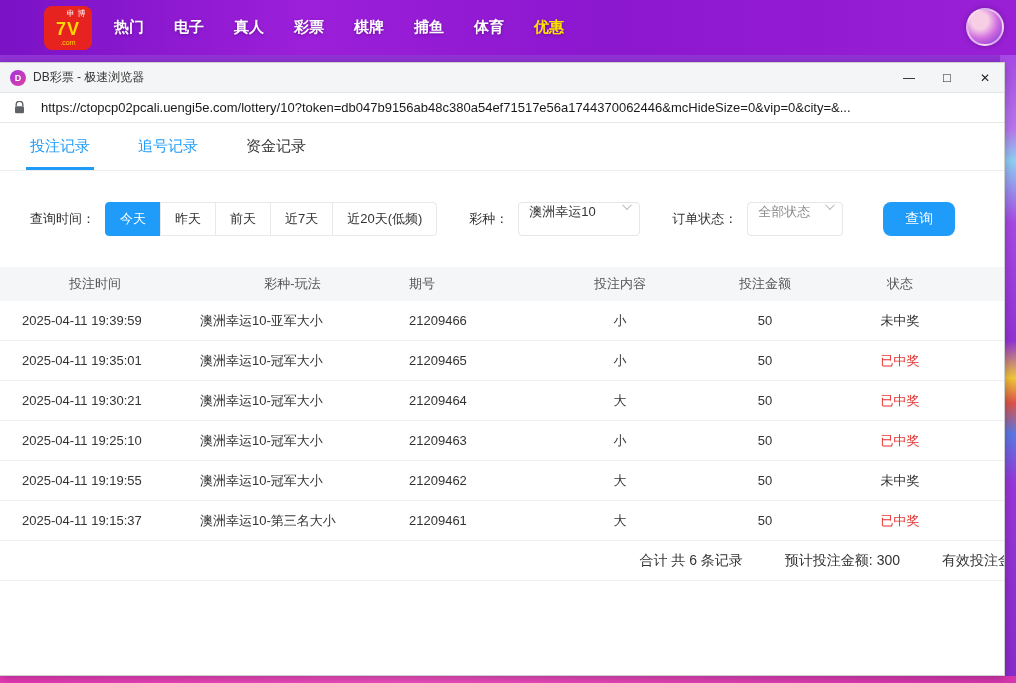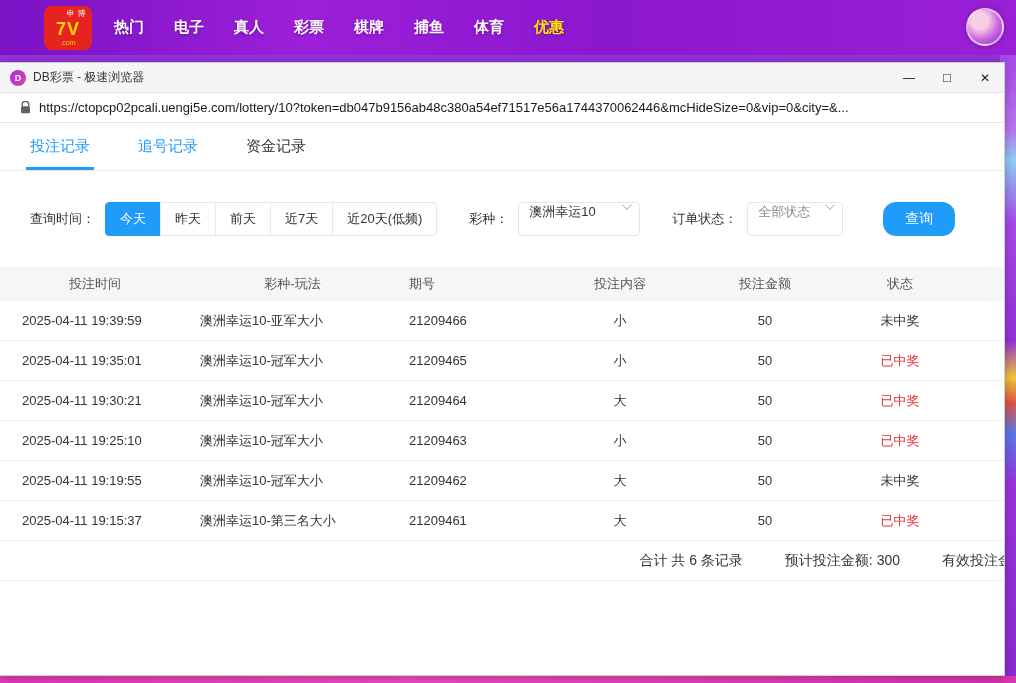--- a/index.html
+++ b/index.html
@@ -32,21 +32,21 @@
     border:1px solid #cfcfcf;border-left:none;box-shadow:0 2px 10px rgba(0,0,0,.28);}
   .titlebar{height:30px;background:#f4f5f6;display:flex;align-items:center;border-bottom:1px solid #e4e4e4;}
   .win-icon{width:16px;height:16px;border-radius:50%;flex:0 0 auto;margin:0 7px 0 10px;
     background:linear-gradient(135deg,#a233e0,#e040a0);color:#fff;font-size:9px;font-weight:bold;
     display:flex;align-items:center;justify-content:center;}
   .win-title{font-size:12px;color:#333;}
   .win-controls{margin-left:auto;display:flex;height:100%;}
   .ctrl{width:38px;height:100%;border:none;background:transparent;font-size:12px;color:#222;cursor:pointer;
     display:flex;align-items:center;justify-content:center;font-family:inherit;}
   .ctrl-max{font-size:13px;}
-  .urlbar{height:30px;background:#fff;border-bottom:1px solid #e6e6e6;display:flex;align-items:center;padding-left:20px;gap:8px;cursor:text;}
+  .urlbar{height:30px;background:#fff;border-bottom:1px solid #e6e6e6;display:flex;align-items:center;padding-left:14px;gap:16px;cursor:text;}
   .url-text{font-size:13px;color:#1a1a1a;white-space:nowrap;overflow:hidden;}
 
   
   .tabs{display:flex;gap:48px;padding-left:30px;height:48px;align-items:stretch;border-bottom:1px solid #ececec;}
   .tab{font-size:15px;color:#333;cursor:pointer;display:flex;align-items:center;position:relative;}
   .tab--blue{color:#1f9bfa;}
   .tab--active{color:#1f9bfa;}
   .tab--active::after{content:"";position:absolute;left:-4px;right:-4px;bottom:0;height:3px;background:#1f9bfa;}
 
   
@@ -58,21 +58,21 @@
     cursor:pointer;display:flex;align-items:center;font-family:inherit;white-space:nowrap;}
   .seg-btn:first-child{margin-left:0;border-radius:4px 0 0 4px;}
   .seg-btn:last-child{border-radius:0 4px 4px 0;}
   .seg-btn--active{background:#1f9bfa;border-color:#1f9bfa;color:#fff;}
   .select{height:34px;border:1px solid #e6e6e6;border-radius:4px;display:flex;justify-content:space-between;
     padding:0 10px;cursor:pointer;background:#fff;font-size:13px;}
   .select--lottery{width:122px;color:#333;}
   .select--status{width:96px;color:#8a8a8a;}
   .chev{width:7px;height:7px;border-right:1.5px solid #b8b8b8;border-bottom:1.5px solid #b8b8b8;
     transform:rotate(45deg) translateY(-2px);flex:0 0 auto;margin-left:6px;}
-  .search-btn{width:72px;height:34px;margin-left:40px;background:#1f9bfa;color:#fff;border:none;border-radius:13px;
+  .search-btn{width:72px;height:34px;margin-left:40px;background:#1f9bfa;color:#fff;border:none;border-radius:8px;
     font-size:14px;cursor:pointer;font-family:inherit;}
 
   
   .grid{display:grid;grid-template-columns:190px 205px 150px 150px 140px 130px;padding-right:40px;align-items:center;}
   .thead{height:34px;background:#f5f6f7;margin-top:31px;}
   .thead .cell{color:#555;}
   .row{height:40px;border-bottom:1px solid #f0f0f0;}
   .cell{font-size:13px;color:#333;white-space:nowrap;overflow:hidden;}
   .a-left1{padding-left:22px;}
   .a-left2{padding-left:10px;}

